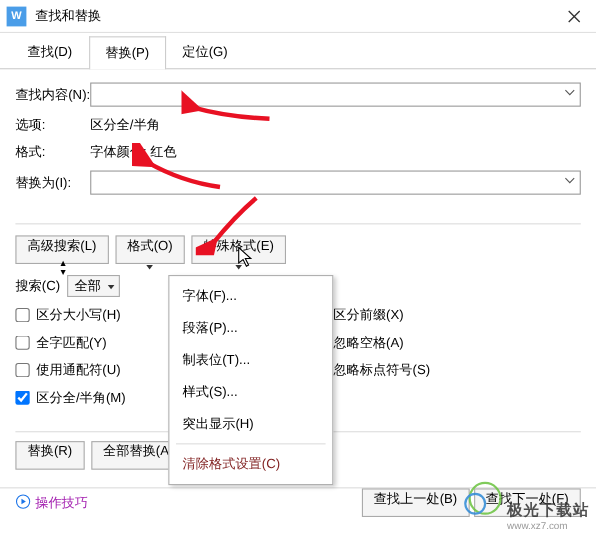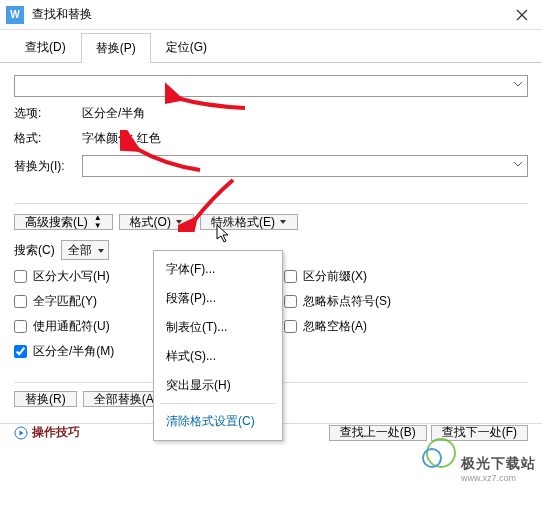--- a/index.html
+++ b/index.html
@@ -20,39 +20,39 @@
   .label { width: 68px; }
   .combo { flex: 1; height: 22px; border: 1px solid #999; position: relative; background: #fff; }
   .combo-arrow { position: absolute; right: 4px; top: 2px; }
   .static-val { margin-left: 0; }
   
   .arrow-red { position: absolute; pointer-events: none; }
   
   .divider { border-top: 1px solid #dcdcdc; margin: 26px 0 10px 0; }
   
   .btnrow { display: flex; gap: 6px; margin-bottom: 10px; }
-  .btn { height: 16px; padding: 0 10px; border: 1px solid #aaa; background: #f5f5f5; cursor: pointer; display: inline-flex; align-items: center; gap: 4px; }
-  
-  .menu { position: absolute; left: 153px; top: 250px; width: 130px; background: #fff; border: 1px solid #b0b0b0; box-shadow: 2px 2px 4px rgba(0,0,0,.2); padding: 4px 0; z-index: 10; }
+  .btn { height: 26px; padding: 0 10px; border: 1px solid #aaa; background: #f5f5f5; cursor: pointer; display: inline-flex; align-items: center; gap: 4px; flex-direction: column; }
+  
+  .menu { position: absolute; left: 153px; top: 250px; width: 150px; background: #fff; border: 1px solid #b0b0b0; box-shadow: 2px 2px 4px rgba(0,0,0,.2); padding: 4px 0; z-index: 10; }
   .menu-item { padding: 6px 12px; cursor: pointer; }
-  .menu-item.disabled { color: #0369a1; cursor: default; }
+  .menu-item.disabled { color: #7f1d1d; cursor: default; }
   .menu-sep { border-top: 1px solid #ddd; margin: 3px 6px; }
   
   .search-area { margin-top: 6px; display: flex; align-items: center; gap: 6px; }
   .mini-select { height: 20px; border: 1px solid #aaa; background: #f5f5f5; padding: 0 16px 0 6px; position: relative; display: inline-flex; align-items: center; }
   
   .checks { display: flex; margin-top: 8px; }
   .check-col { display: flex; flex-direction: column; gap: 8px; }
   .check-col.left { width: 270px; }
   .chk { display: flex; align-items: center; gap: 6px; }
   .chk input { width: 13px; height: 13px; }
   
   .bottom-divider { border-top: 1px solid #dcdcdc; margin: 22px 0 8px 0; }
   .bottom-row { display: flex; align-items: center; padding: 0 14px 10px 14px; }
-  .tip-link { color: #7f1d1d; display: flex; align-items: center; gap: 4px; cursor: pointer; font-weight: bold; }
+  .tip-link { color: #a21caf; display: flex; gap: 4px; cursor: pointer; }
   .spacer { flex: 1; }
   
   .watermark { position: absolute; right: 6px; bottom: 26px; opacity: .85; pointer-events: none; }
   .wm-circle { width: 30px; height: 30px; border: 2px solid #6ac33f; border-radius: 50%; position: relative; display:inline-block; vertical-align:middle;}
   .wm-circle::before { content:''; position:absolute; width:16px; height:16px; border:2px solid #2d89d6; border-radius:50%; left:-6px; top:8px;}
   .wm-text { display:inline-block; vertical-align:middle; margin-left:2px; }
   .wm-text .l1 { font-size: 14px; color:#333; font-weight: bold; letter-spacing:1px;margin-top:32px;}
   .wm-text .l2 { font-size: 9px; color:#888; }
   
   .updown { display:inline-flex; flex-direction:column; line-height:5px; font-size:8px; margin-left:2px;}
@@ -74,20 +74,21 @@
 </div>
 
 <div class="tabs">
   <div class="tab">查找(D)</div>
   <div class="tab active">替换(P)</div>
   <div class="tab">定位(G)</div>
 </div>
 
 <div class="content">
   <div class="row">
+    <div class="label">查找内容(N):</div>
     <div class="combo">
       <span class="combo-arrow"><svg width="10" height="10">
             <path d="M1 3 L5 7 L9 3" fill="none" stroke="#555"></path>
           </svg></span>
     </div>
   </div>
   <div class="row">
     <div class="label">选项:</div>
     <div class="static-val">区分全/半角</div>
   </div>
@@ -157,25 +158,25 @@
           <span>区分全/半角(M)</span>
         </label>
     </div>
     <div class="check-col">
       <label class="chk">
           <input type="checkbox" style="">
           <span>区分前缀(X)</span>
         </label>
       <label class="chk">
           <input type="checkbox" style="">
+          <span>忽略空格(A)</span>
+        </label>
+      <label class="chk">
+          <input type="checkbox" style="">
           <span>忽略标点符号(S)</span>
-        </label>
-      <label class="chk">
-          <input type="checkbox" style="">
-          <span>忽略空格(A)</span>
         </label>
     </div>
   </div>
 
   <div class="bottom-divider"></div>
 
   <div class="btnrow">
     <div class="btn">替换(R)</div>
     <div class="btn">全部替换(A)</div>
   </div>

